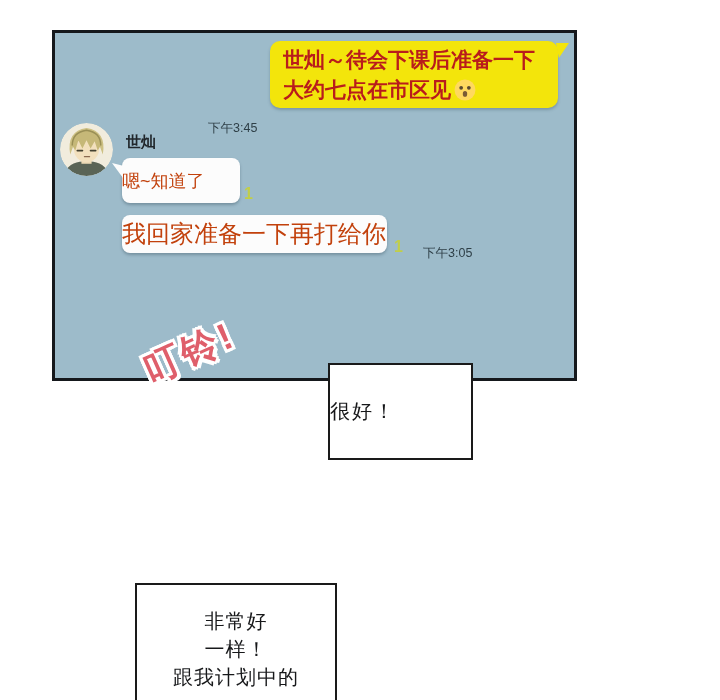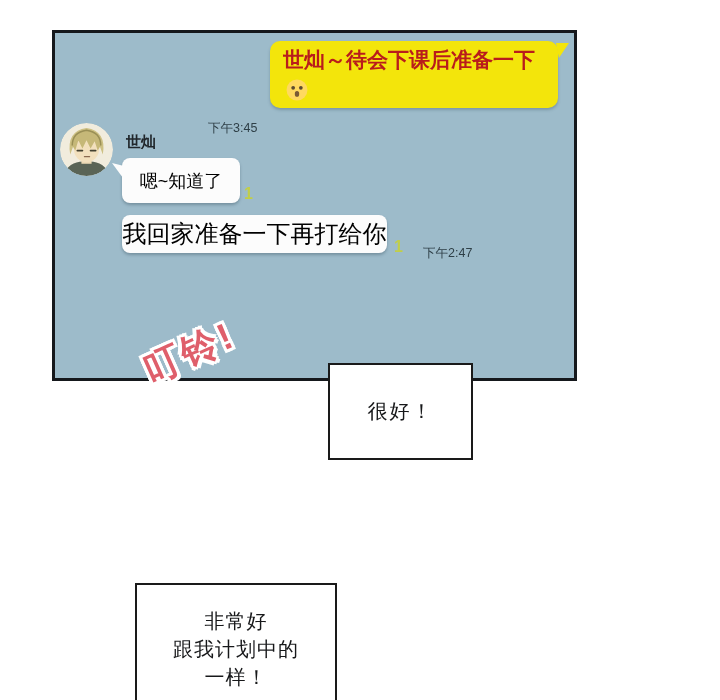--- a/index.html
+++ b/index.html
@@ -37,23 +37,23 @@
     background: #f3e50b;
     clip-path: polygon(100% 0, 0 0, 22% 100%);
   }
   .emoji { display: inline-block; width: 22px; height: 22px; vertical-align: -4px; margin-left: 3px; }
 
   
   .bubble-recv {
     background: #fcfcfc;
     border-radius: 8px;
     box-shadow: 0 2px 3px rgba(60,85,100,.4);
-    color: #000000;
+    color: #c2410c;
     font-weight: 500;
-    display: flex; align-items: center; justify-content: center;
+    display: flex; align-items: center; justify-content: flex-start;
     box-sizing: border-box; white-space: nowrap;
   }
   .bubble-recv .tail {
     position: absolute; left: -10px; top: 5px;
     width: 11px; height: 15px;
     background: #fcfcfc;
     clip-path: polygon(0 0, 100% 18%, 100% 100%);
   }
   .bubble-r1 { left: 67px; top: 125px; width: 118px; height: 45px; font-size: 18px; }
   .bubble-r2 { left: 67px; top: 182px; width: 265px; height: 38px; font-size: 24px; }
@@ -96,41 +96,41 @@
   .speech-box {
     background: #ffffff;
     border: 2px solid #1a1a1a;
     color: #17181a;
     z-index: 4;
     box-sizing: border-box;
   }
   .box-reaction {
     left: 328px; top: 363px;
     width: 145px; height: 97px;
-    display: flex; align-items: center; justify-content: center;
+    display: flex; align-items: center; justify-content: flex-start;
     font-size: 20px; letter-spacing: 2px;
   }
   .box-final {
     left: 135px; top: 583px;
     width: 202px; height: 140px;
     text-align: center;
     padding-top: 22px;
     font-size: 20px; line-height: 28px; letter-spacing: 1px;
   }
 </style>
 </head>
 <body>
 
 <div class="abs chat-panel">
 
   <div class="abs bubble-sent">
     <span class="tail"></span>
     <div>世灿～待会下课后准备一下</div>
     <div>
-      <span class="emoji"><svg viewBox="0 0 20 20">
+      <span>大约七点在市区见</span><span class="emoji"><svg viewBox="0 0 20 20">
             <circle cx="10" cy="10" r="9.5" fill="#ffd95f"></circle>
             <circle cx="6.5" cy="8" r="1.7" fill="#5b4a2f"></circle>
             <circle cx="13.5" cy="8" r="1.7" fill="#5b4a2f"></circle>
             <ellipse cx="10" cy="13.6" rx="2" ry="2.6" fill="#7a5a35"></ellipse>
           </svg></span>
     </div>
   </div>
   <div class="abs timestamp ts-sent">下午3:45</div>
 
   <div class="abs avatar">
@@ -159,27 +159,27 @@
   <div class="abs bubble-recv bubble-r1">
     <span class="tail"></span>
     <span>嗯~知道了</span>
   </div>
   <div class="abs unread unread-1">1</div>
 
   <div class="abs bubble-recv bubble-r2">
     <span>我回家准备一下再打给你</span>
   </div>
   <div class="abs unread unread-2">1</div>
-  <div class="abs timestamp ts-recv">下午2:47</div>
+  <div class="abs timestamp ts-recv">下午3:05</div>
 
 </div>
 
 <div class="abs sfx">叮铃!</div>
 
 <div class="abs speech-box box-reaction">
   <span>很好！</span>
 </div>
 
 <div class="abs speech-box box-final">
   <div>非常好</div>
+  <div>一样！</div>
   <div>跟我计划中的</div>
-  <div>一样！</div>
 </div>
 
 </body></html>

